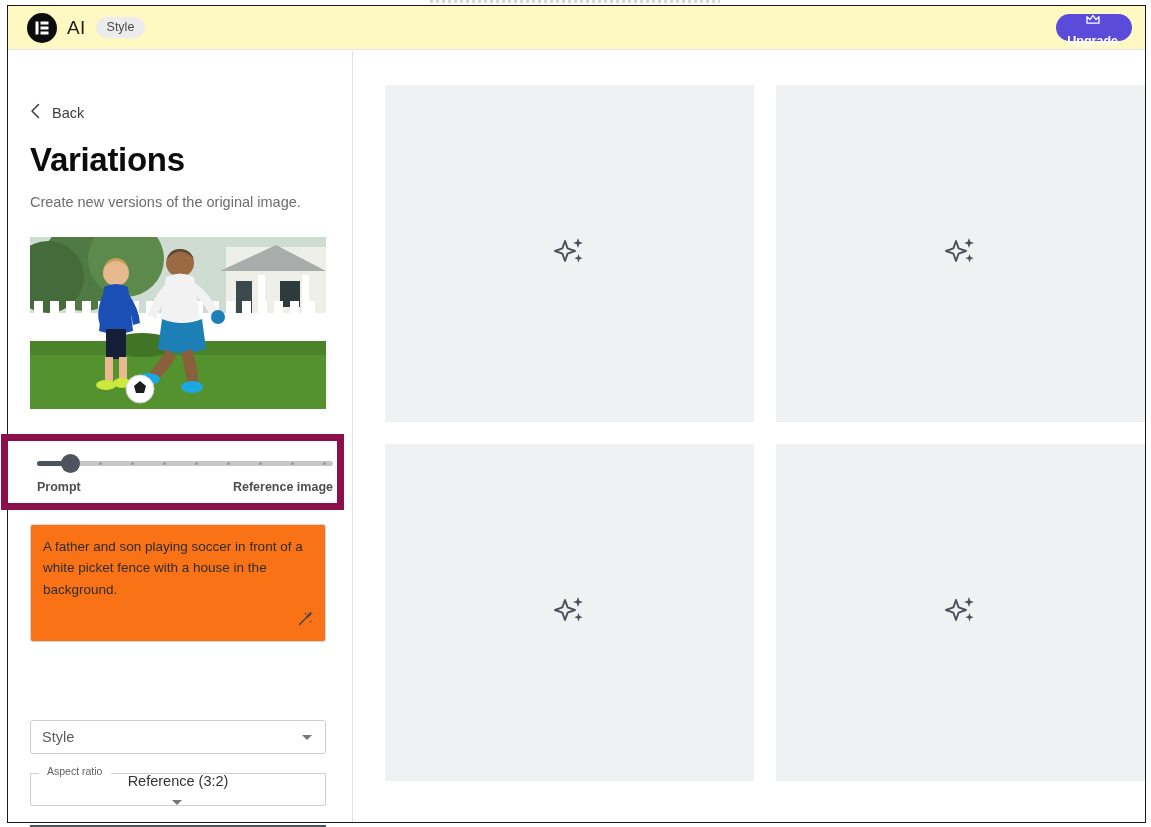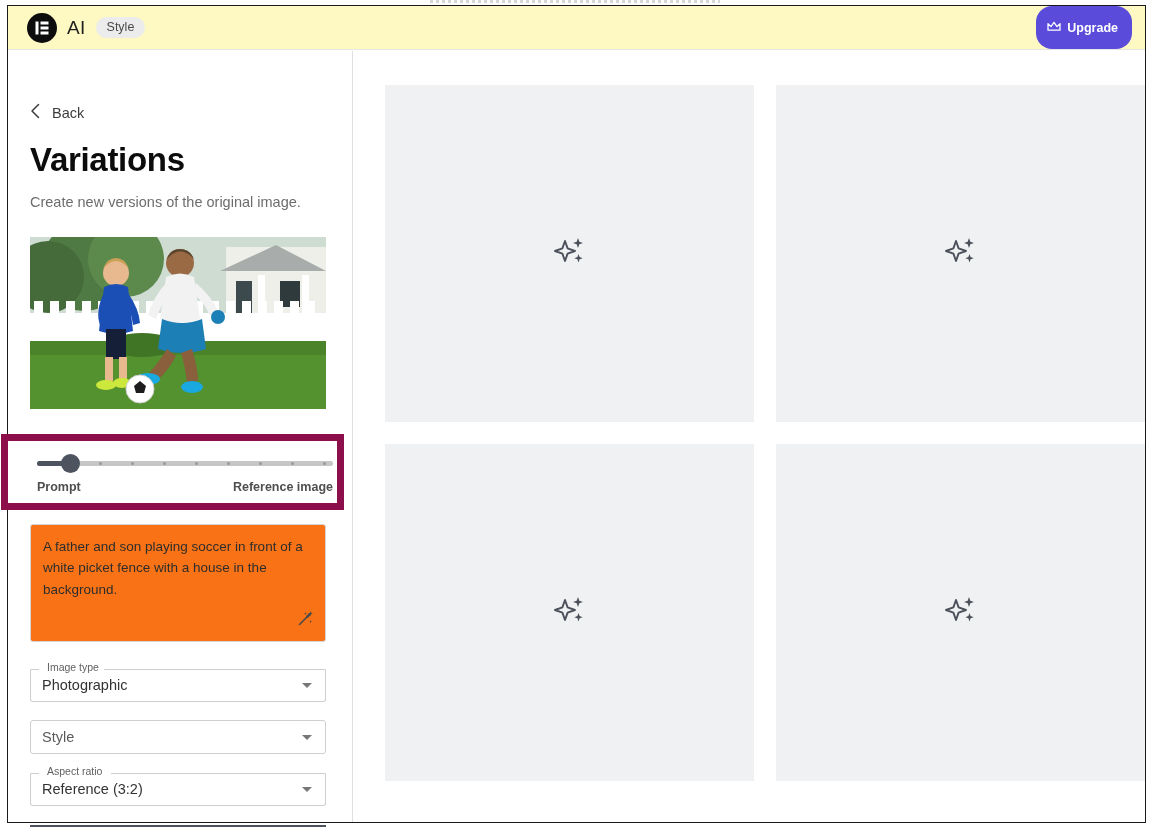--- a/index.html
+++ b/index.html
@@ -68,27 +68,28 @@
     padding: 4px 11px;
     border-radius: 11px;
     line-height: 1;
   }
   .topbar-spacer { flex: 1; }
   .upgrade-btn {
     background: #5a4bda;
     color: #ffffff;
     border: none;
     border-radius: 16px;
-    height: 43px;
+    height: 27px;
     padding: 0 14px 0 11px;
     font-size: 12.5px;
     font-weight: bold;
     font-family: "Liberation Sans", sans-serif;
     display: flex; align-items: center; gap: 6px;
     cursor: pointer;
+    flex-direction: column;
   }
 
   
   .body-area {
     position: absolute;
     left: 0; top: 45px;
     width: 1137px; height: 771px;
     display: flex;
   }
 
@@ -255,21 +256,21 @@
   .select-value.placeholder { color: #5a5a5a; }
   .caret {
     width: 0; height: 0;
     border-left: 5px solid transparent;
     border-right: 5px solid transparent;
     border-top: 5px solid #777777;
     margin-right: 2px;
   }
   #field-imagetype { top: 617px; }
   #field-style     { top: 669px; }
-  #field-aspect    { top: 721px; }
+  #field-aspect    { top: 721px; flex-direction: column; }
 
   .generate-btn {
     position: absolute;
     left: 22px; top: 774px;
     width: 296px; height: 39px;
     background: #4b525d;
     color: #ffffff;
     border: none;
     font-family: "Liberation Sans", sans-serif;
     font-size: 15.5px;
@@ -446,25 +447,20 @@
             <svg width="17" height="17" viewBox="0 0 17 17">
               <path d="M3.5 14.5 L11 7" stroke="#4a4a4a" stroke-width="1.6" stroke-linecap="round"></path>
               <path d="M11.4 6.6 L13.6 4.4" stroke="#4a4a4a" stroke-width="2.6" stroke-linecap="round"></path>
               <path d="M14.6 1.2 l.65 1.6 l1.6 .65 l-1.6 .65 l-.65 1.6 l-.65 -1.6 l-1.6 -.65 l1.6 -.65 z" fill="#4a4a4a"></path>
               <path d="M9.4 2.3 l.4 1 l1 .4 l-1 .4 l-.4 1 l-.4 -1 l-1 -.4 l1 -.4 z" fill="#4a4a4a"></path>
               <path d="M14.6 10.2 l.4 1 l1 .4 l-1 .4 l-.4 1 l-.4 -1 l-1 -.4 l1 -.4 z" fill="#4a4a4a"></path>
             </svg>
           </span>
         </div>
 
-        <div class="select-field notched" id="field-imagetype" style="--notch:73px;">
-          <span class="float-label">Image type</span>
-          <span class="select-value">Photographic</span>
-          <span class="caret"></span>
-        </div>
 
         <div class="select-field" id="field-style">
           <span class="select-value placeholder">Style</span>
           <span class="caret"></span>
         </div>
 
         <div class="select-field notched" id="field-aspect" style="--notch:80px;">
           <span class="float-label">Aspect ratio</span>
           <span class="select-value">Reference (3:2)</span>
           <span class="caret"></span>

